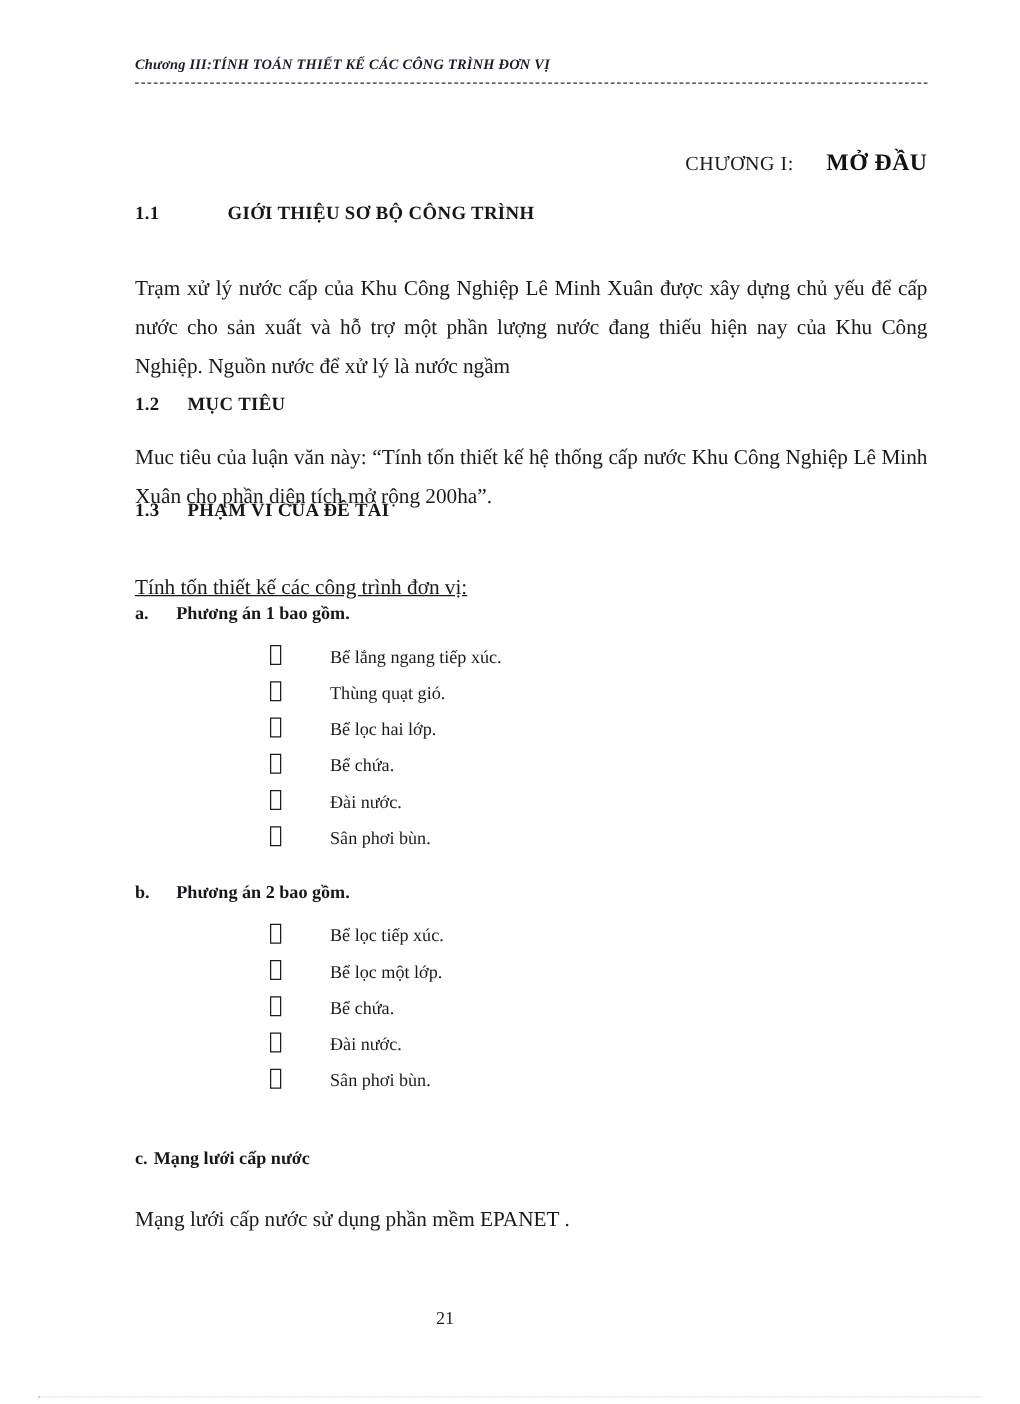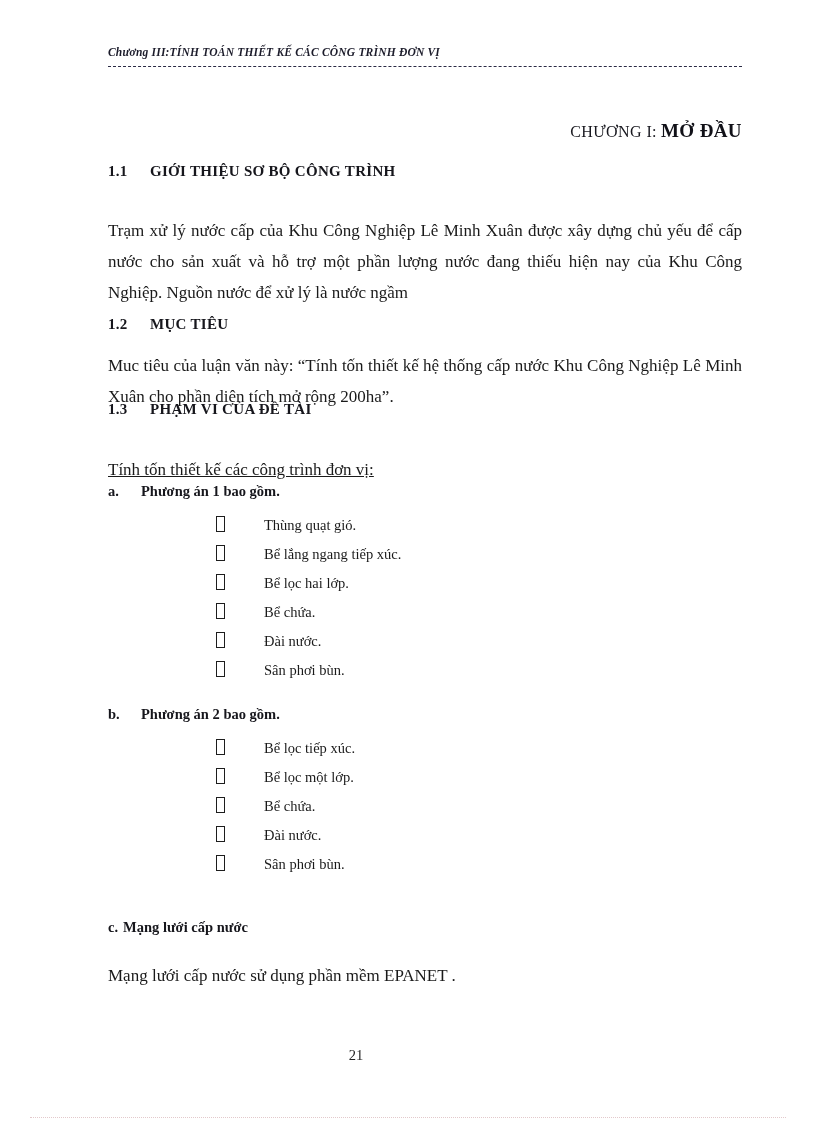--- a/index.html
+++ b/index.html
@@ -66,20 +66,21 @@
   }
   .chapter-title .ct-label {
     font-size: 16px;
     letter-spacing: 0.4px;
     color: #18181f;
     margin-top: 48px;
   }
   .chapter-title .ct-name {
     font-size: 19px;
     font-weight: bold;
+    margin-left: 22px;
     letter-spacing: 0.4px;
     color: #111118;
   }
 
   
   .section-heading {
     position: absolute;
     left: 108px;
     display: flex;
     align-items: baseline;
@@ -198,21 +199,21 @@
       <span class="rh-title">TÍNH TOÁN THIẾT KẾ CÁC CÔNG TRÌNH ĐƠN VỊ</span>
     </div>
     <div class="header-rule"></div>
   </div>
 
   <div class="chapter-title">
     <span class="ct-label">CHƯƠNG I:</span>
     <span class="ct-name">MỞ ĐẦU</span>
   </div>
 
-  <div class="section-heading" style="top:163px;">
+  <div class="section-heading" style="top:163px;gap:32px;">
     <span class="sh-num">1.1</span>
     <span class="sh-text">GIỚI THIỆU SƠ BỘ CÔNG TRÌNH</span>
   </div>
   <p class="para" style="top:198px;">Trạm xử lý nước cấp của Khu Công Nghiệp Lê Minh Xuân được xây dựng chủ yếu để cấp nước cho sản xuất và hỗ trợ một phần lượng nước đang thiếu hiện nay của Khu Công Nghiệp. Nguồn nước để xử lý là nước ngầm</p>
 
   <div class="section-heading" style="top:316px;">
     <span class="sh-num">1.2</span>
     <span class="sh-text">MỤC TIÊU</span>
   </div>
   <p class="para" style="top:333px;">Muc tiêu của luận văn này: “Tính tốn thiết kế hệ thống cấp nước Khu Công Nghiệp Lê Minh Xuân cho phần diện tích mở rộng 200ha”.</p>
@@ -224,25 +225,25 @@
   <p class="para nojustify" style="top:437px;text-decoration:underline;">Tính tốn thiết kế các công trình đơn vị:</p>
 
   <div class="sub-item indent-wide" style="top:483px;">
     <span class="si-marker">a.</span>
     <span class="si-text">Phương án 1 bao gồm.</span>
   </div>
 
   <div class="bullet-list" style="top:516px;">
     <div class="bullet-row">
       <span class="bullet-glyph"><span class="tofu"></span></span>
+      <span class="bullet-text">Bể lắng ngang  tiếp xúc.</span>
+    </div>
+    <div class="bullet-row">
+      <span class="bullet-glyph"><span class="tofu"></span></span>
       <span class="bullet-text">Thùng  quạt gió.</span>
-    </div>
-    <div class="bullet-row">
-      <span class="bullet-glyph"><span class="tofu"></span></span>
-      <span class="bullet-text">Bể lắng ngang  tiếp xúc.</span>
     </div>
     <div class="bullet-row">
       <span class="bullet-glyph"><span class="tofu"></span></span>
       <span class="bullet-text">Bể lọc hai lớp.</span>
     </div>
     <div class="bullet-row">
       <span class="bullet-glyph"><span class="tofu"></span></span>
       <span class="bullet-text">Bể chứa.</span>
     </div>
     <div class="bullet-row">

